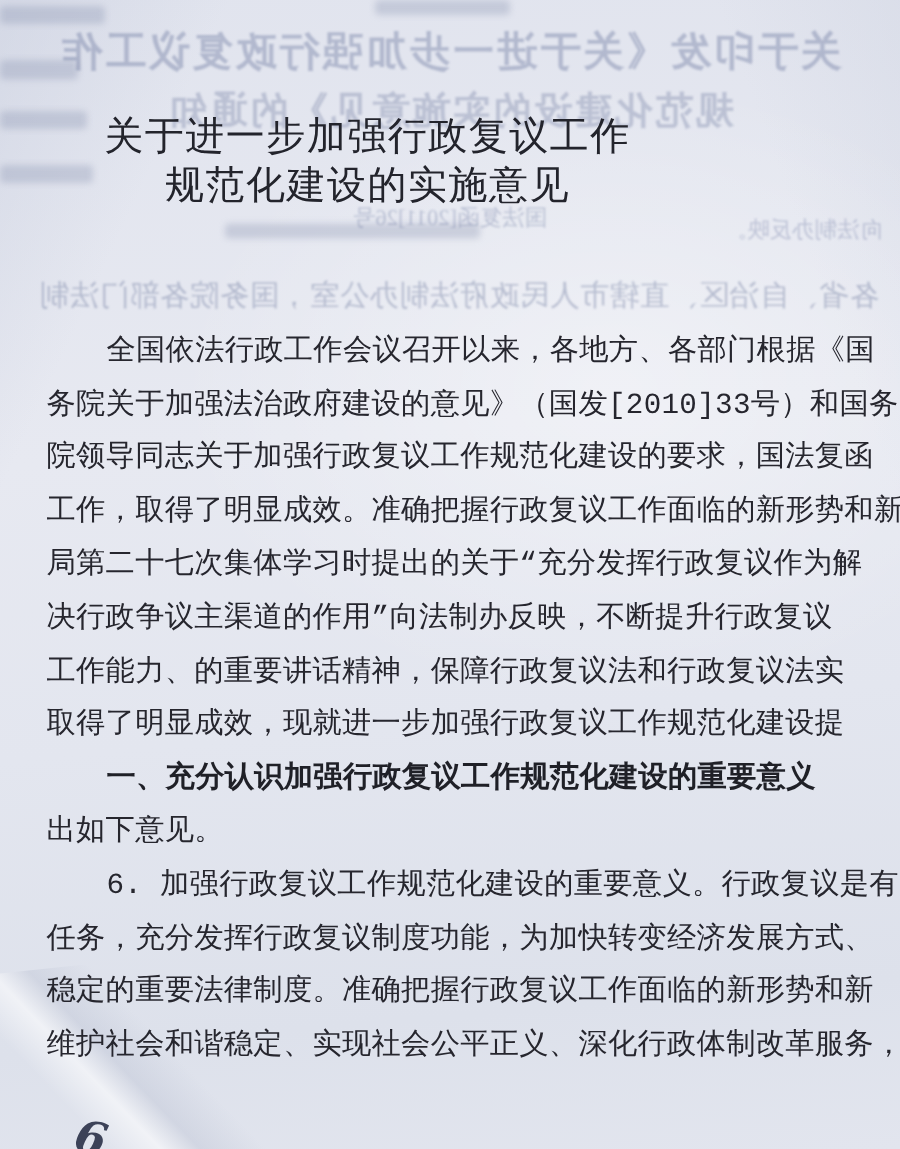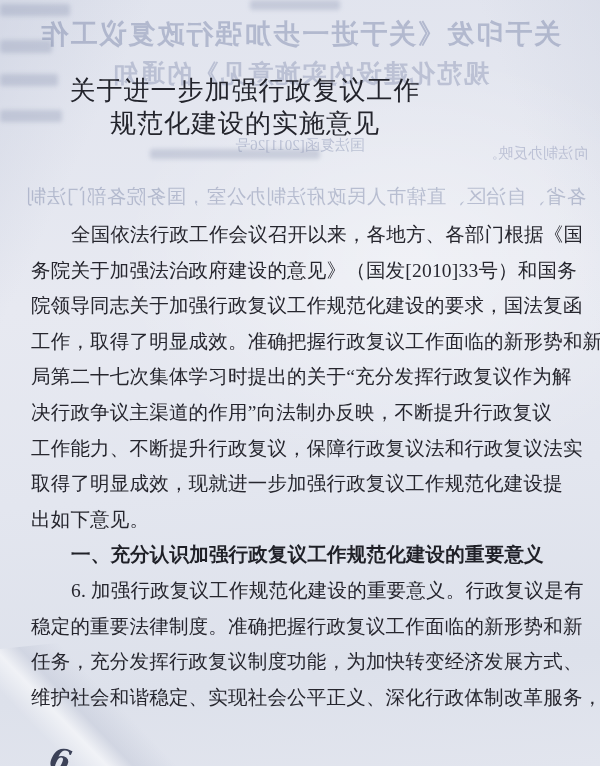--- a/index.html
+++ b/index.html
@@ -35,21 +35,21 @@
   .doc-title{
     position:absolute;top:74px;left:1px;width:488px;text-align:center;
     font-weight:normal;font-size:26px;line-height:33px;letter-spacing:1px;
     color:#23242c;
   }
   .body-text{
     position:absolute;top:217px;left:31px;width:546px;
     font-size:19.5px;line-height:35.6px;color:#26262e;
     letter-spacing:0.2px;
   }
-  .line{white-space:nowrap;height:35.6px;}
+  .line{white-space:nowrap;height:35.6px;font-family:Liberation Mono, monospace;}
   .indent{padding-left:40px;}
   .sec-heading{font-weight:bold;color:#1f2027;}
   .pen-mark{
     position:absolute;left:50px;top:742px;
     font-size:30px;font-style:italic;font-weight:bold;
     color:#3c4258;transform:rotate(14deg);
     font-family:"DejaVu Serif", serif;
   }
 </style>
 </head>
@@ -75,23 +75,23 @@
   <div>规范化建设的实施意见</div>
 </div>
 
 <div class="body-text">
   <div class="line indent">全国依法行政工作会议召开以来，各地方、各部门根据《国</div>
   <div class="line">务院关于加强法治政府建设的意见》（国发[2010]33号）和国务</div>
   <div class="line">院领导同志关于加强行政复议工作规范化建设的要求，国法复函</div>
   <div class="line">工作，取得了明显成效。准确把握行政复议工作面临的新形势和新</div>
   <div class="line">局第二十七次集体学习时提出的关于“充分发挥行政复议作为解</div>
   <div class="line">决行政争议主渠道的作用”向法制办反映，不断提升行政复议</div>
-  <div class="line">工作能力、不断提升行政复议，保障行政复议法和行政复议法实</div>
+  <div class="line">工作能力、的重要讲话精神，保障行政复议法和行政复议法实</div>
   <div class="line">取得了明显成效，现就进一步加强行政复议工作规范化建设提</div>
+  <div class="line indent sec-heading">一、充分认识加强行政复议工作规范化建设的重要意义</div>
   <div class="line">出如下意见。</div>
-  <div class="line indent sec-heading">一、充分认识加强行政复议工作规范化建设的重要意义</div>
   <div class="line indent">6. 加强行政复议工作规范化建设的重要意义。行政复议是有</div>
+  <div class="line">任务，充分发挥行政复议制度功能，为加快转变经济发展方式、</div>
   <div class="line">稳定的重要法律制度。准确把握行政复议工作面临的新形势和新</div>
-  <div class="line">任务，充分发挥行政复议制度功能，为加快转变经济发展方式、</div>
   <div class="line">维护社会和谐稳定、实现社会公平正义、深化行政体制改革服务，</div>
 </div>
 
 <div class="pen-mark">6</div>
 
 </body></html>

